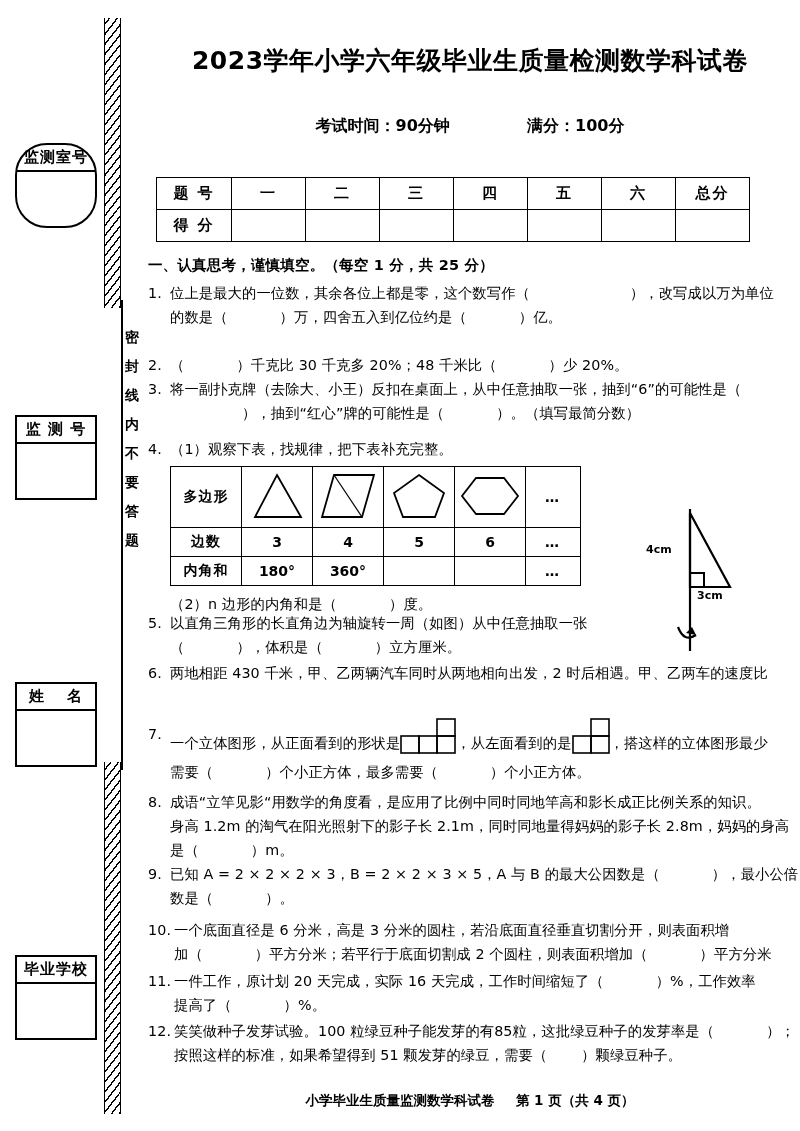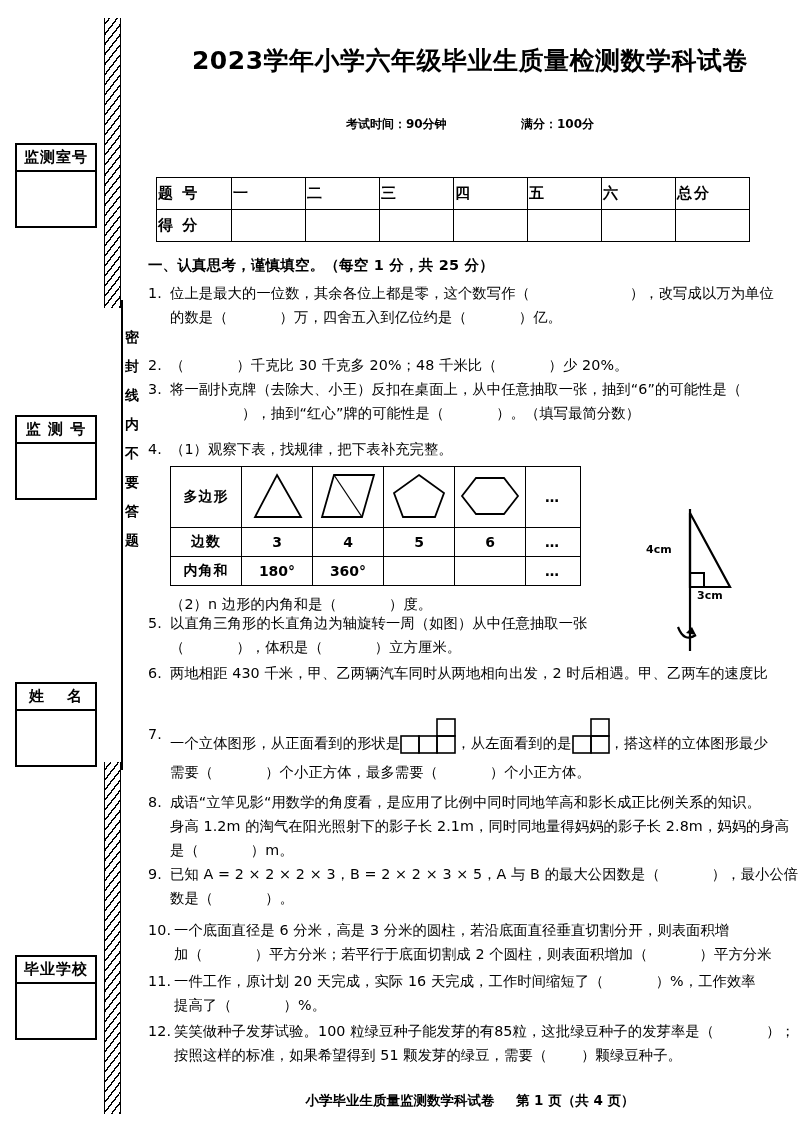--- a/index.html
+++ b/index.html
@@ -85,38 +85,38 @@
     font-weight: bold;
     letter-spacing: 0.5px;
     white-space: nowrap;
   }
   .exam-meta {
     position: absolute;
     left: 150px;
     top: 116px;
     width: 640px;
     text-align: center;
-    font-size: 12px;
+    font-size: 16px;
     font-weight: bold;
   }
   .exam-meta .gap { display: inline-block; width: 66px; }
 
   
   table.score-table {
     position: absolute;
     left: 156px;
     top: 177px;
     width: 594px;
     border-collapse: collapse;
     table-layout: fixed;
   }
   table.score-table td {
     border: 1.6px solid #000;
     height: 29px;
-    text-align: left;
+    text-align: center;
     vertical-align: middle;
     font-size: 15px;
     font-weight: bold;
     letter-spacing: 2px;
   }
   table.score-table td.head-col { width: 72px; }
 
   
   .section-head {
     position: absolute;
@@ -204,21 +204,21 @@
     font-weight: bold;
     white-space: nowrap;
   }
   .footer .sp { display: inline-block; width: 12px; }
 </style>
 </head>
 <body>
 
 <div id="page">
 
-  <div class="id-box" style="left:15px; top:143px;">
+  <div class="id-box" style="left:15px; top:143px;border-radius:32px;">
     <div class="id-label">监测室号</div>
     <div class="id-blank"></div>
   </div>
 
   <div class="id-box" style="left:15px; top:682px;">
     <div class="id-label">姓　 名</div>
     <div class="id-blank"></div>
   </div>
 
   <div class="id-box" style="left:15px; top:415px;">

